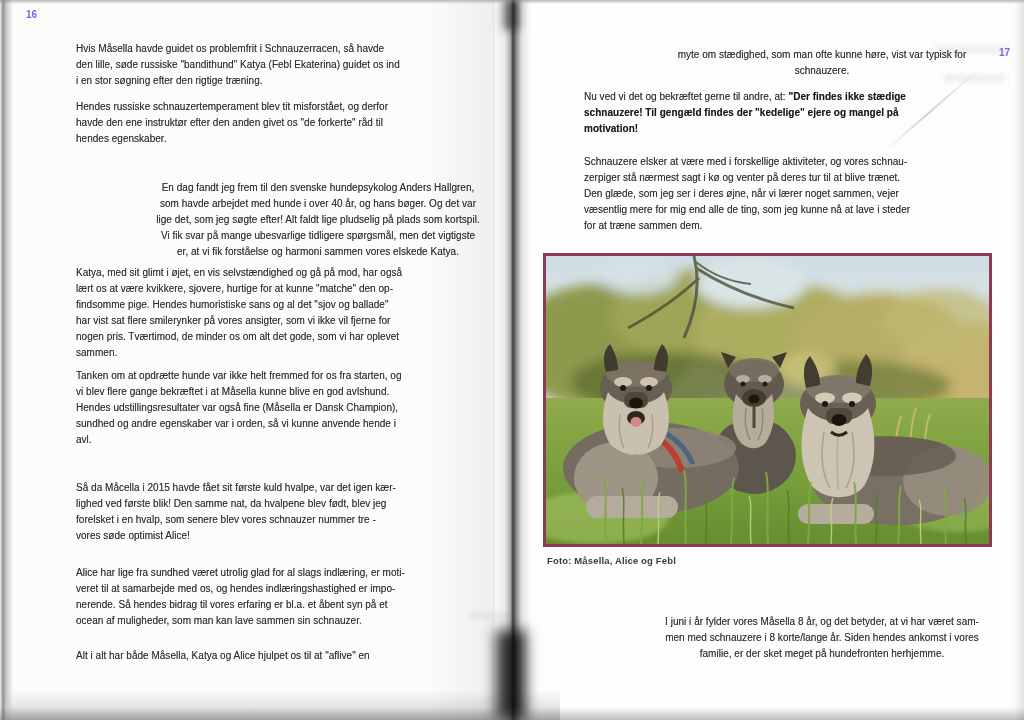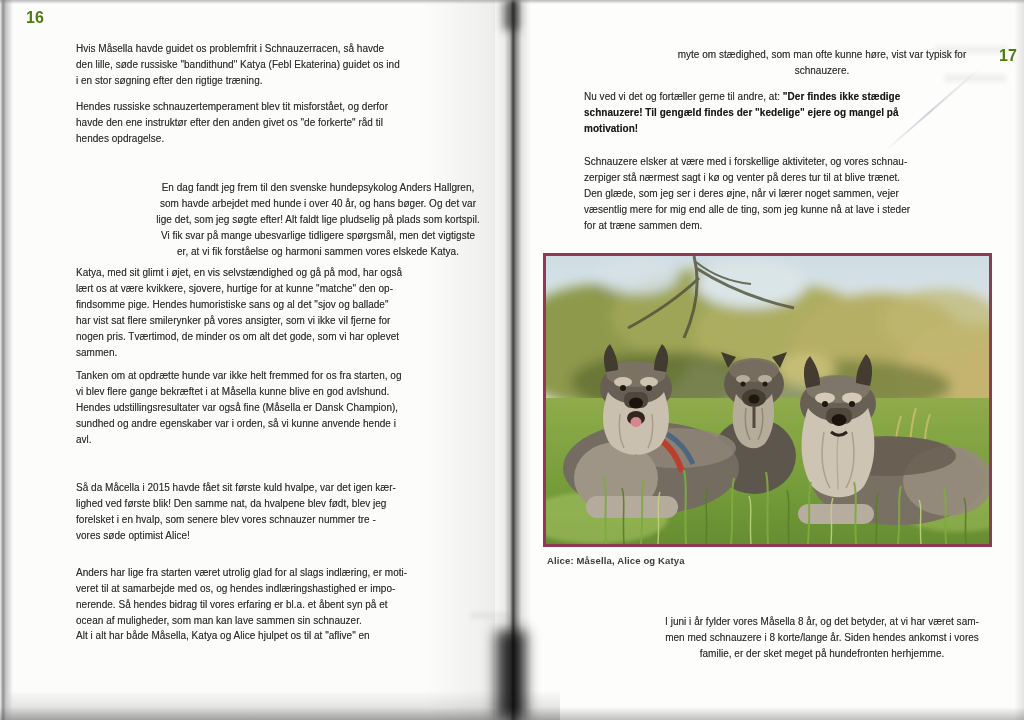--- a/index.html
+++ b/index.html
@@ -56,21 +56,21 @@
   }
   .crease {
     position:absolute; left:885px; top:150px; width:126px; height:2px; z-index:4;
     transform:rotate(-41deg); transform-origin:left center;
     background:linear-gradient(to right, rgba(130,140,160,0) 0%, rgba(130,140,160,0.40) 45%, rgba(130,140,160,0) 100%);
   }
   .ghost { position:absolute; background:rgba(130,140,115,0.10); filter:blur(2px); border-radius:2px; z-index:2; }
 
   
   .page-num {
-    position:absolute; z-index:8; font-size:16px; font-weight:bold; color:#4d7c0f;
+    position:absolute; z-index:8; font-size:10px; font-weight:bold; color:#8b5cf6;
   }
   .body-text {
     position:absolute; z-index:8; white-space:pre-line;
     font-size:10px; line-height:16px; color:#2e2e2e;
     letter-spacing:0.02px; text-shadow:0 0 0.4px rgba(70,70,70,0.55);margin-left:38px;
   }
   .col-left  { left:38px;  width:484px; }
   .col-right { left:546px; width:476px; }
   .bold-run { font-weight:bold; color:#191919; }
 
@@ -107,50 +107,50 @@
 <div class="ghost" style="left:470px; top:612px; width:40px; height:7px;"></div>
 
 <div class="page-num" style="left:26px; top:9px;">16</div>
 <div class="page-num" style="left:999px; top:13px;margin-top:34px;">17</div>
 
 <p class="body-text col-left" style="top:31px;">Hvis Måsella havde guidet os problemfrit i Schnauzerracen, så havde
 den lille, søde russiske "bandithund" Katya (Febl Ekaterina) guidet os ind
 i en stor søgning efter den rigtige træning.</p>
 <p class="body-text col-left" style="top:89px;">Hendes russiske schnauzertemperament blev tit misforstået, og derfor
 havde den ene instruktør efter den anden givet os "de forkerte" råd til
-hendes opdragelse.</p>
+hendes egenskaber.</p>
 <p class="body-text col-left" style="top:170px;text-align:center;">En dag fandt jeg frem til den svenske hundepsykolog Anders Hallgren,
 som havde arbejdet med hunde i over 40 år, og hans bøger. Og det var
 lige det, som jeg søgte efter! Alt faldt lige pludselig på plads som kortspil.
 Vi fik svar på mange ubesvarlige tidligere spørgsmål, men det vigtigste
 er, at vi fik forståelse og harmoni sammen vores elskede Katya.</p>
 <p class="body-text col-left" style="top:255px;">Katya, med sit glimt i øjet, en vis selvstændighed og gå på mod, har også
 lært os at være kvikkere, sjovere, hurtige for at kunne "matche" den op-
 findsomme pige. Hendes humoristiske sans og al det "sjov og ballade"
 har vist sat flere smilerynker på vores ansigter, som vi ikke vil fjerne for
 nogen pris. Tværtimod, de minder os om alt det gode, som vi har oplevet
 sammen.</p>
 <p class="body-text col-left" style="top:358px;">Tanken om at opdrætte hunde var ikke helt fremmed for os fra starten, og
 vi blev flere gange bekræftet i at Måsella kunne blive en god avlshund.
 Hendes udstillingsresultater var også fine (Måsella er Dansk Champion),
 sundhed og andre egenskaber var i orden, så vi kunne anvende hende i
 avl.</p>
 <p class="body-text col-left" style="top:470px;">Så da Måcella i 2015 havde fået sit første kuld hvalpe, var det igen kær-
 lighed ved første blik! Den samme nat, da hvalpene blev født, blev jeg
 forelsket i en hvalp, som senere blev vores schnauzer nummer tre -
 vores søde optimist Alice!</p>
-<p class="body-text col-left" style="top:555px;">Anders har lige fra starten været utrolig glad for al slags indlæring, er moti-
+<p class="body-text col-left" style="top:555px;">Alice har lige fra sundhed været utrolig glad for al slags indlæring, er moti-
 veret til at samarbejde med os, og hendes indlæringshastighed er impo-
 nerende. Så hendes bidrag til vores erfaring er bl.a. et åbent syn på et
 ocean af muligheder, som man kan lave sammen sin schnauzer.</p>
-<p class="body-text col-left" style="top:618px;">Alt i alt har både Måsella, Katya og Alice hjulpet os til at "aflive" en</p>
+<p class="body-text col-left" style="top:638px;">Alt i alt har både Måsella, Katya og Alice hjulpet os til at "aflive" en</p>
 
 <p class="body-text col-right" style="top:37px;text-align:center;">myte om stædighed, som man ofte kunne høre, vist var typisk for
 schnauzere.</p>
-<p class="body-text col-right" style="top:79px;"><span>Nu ved vi det og fortæller gerne til andre, at: </span><span class="bold-run">"Der findes ikke stædige
+<p class="body-text col-right" style="top:79px;"><span>Nu ved vi det og bekræftet gerne til andre, at: </span><span class="bold-run">"Der findes ikke stædige
 schnauzere! Til gengæld findes der "kedelige" ejere og mangel på
 motivation!</span></p>
 <p class="body-text col-right" style="top:144px;">Schnauzere elsker at være med i forskellige aktiviteter, og vores schnau-
 zerpiger stå nærmest sagt i kø og venter på deres tur til at blive trænet.
 Den glæde, som jeg ser i deres øjne, når vi lærer noget sammen, vejer
 væsentlig mere for mig end alle de ting, som jeg kunne nå at lave i steder
 for at træne sammen dem.</p>
 <p class="body-text col-right" style="top:604px;text-align:center;">I juni i år fylder vores Måsella 8 år, og det betyder, at vi har været sam-
 men med schnauzere i 8 korte/lange år. Siden hendes ankomst i vores
 familie, er der sket meget på hundefronten herhjemme.</p>
@@ -294,13 +294,13 @@
       <path d="M112,288 C114,258 110,248 114,236"></path>
       <path d="M205,288 C203,260 207,250 203,240"></path>
       <path d="M285,288 C287,262 283,252 287,242"></path>
       <path d="M375,288 C373,262 377,252 373,244"></path>
     </g>
 
     <rect width="443" height="288" fill="#ffb55e" opacity="0.05"></rect>
   </svg>
 </div>
 
-<div class="photo-caption">Alice: Måsella, Alice og Katya</div>
+<div class="photo-caption">Foto: Måsella, Alice og Febl</div>
 
 </body></html>

